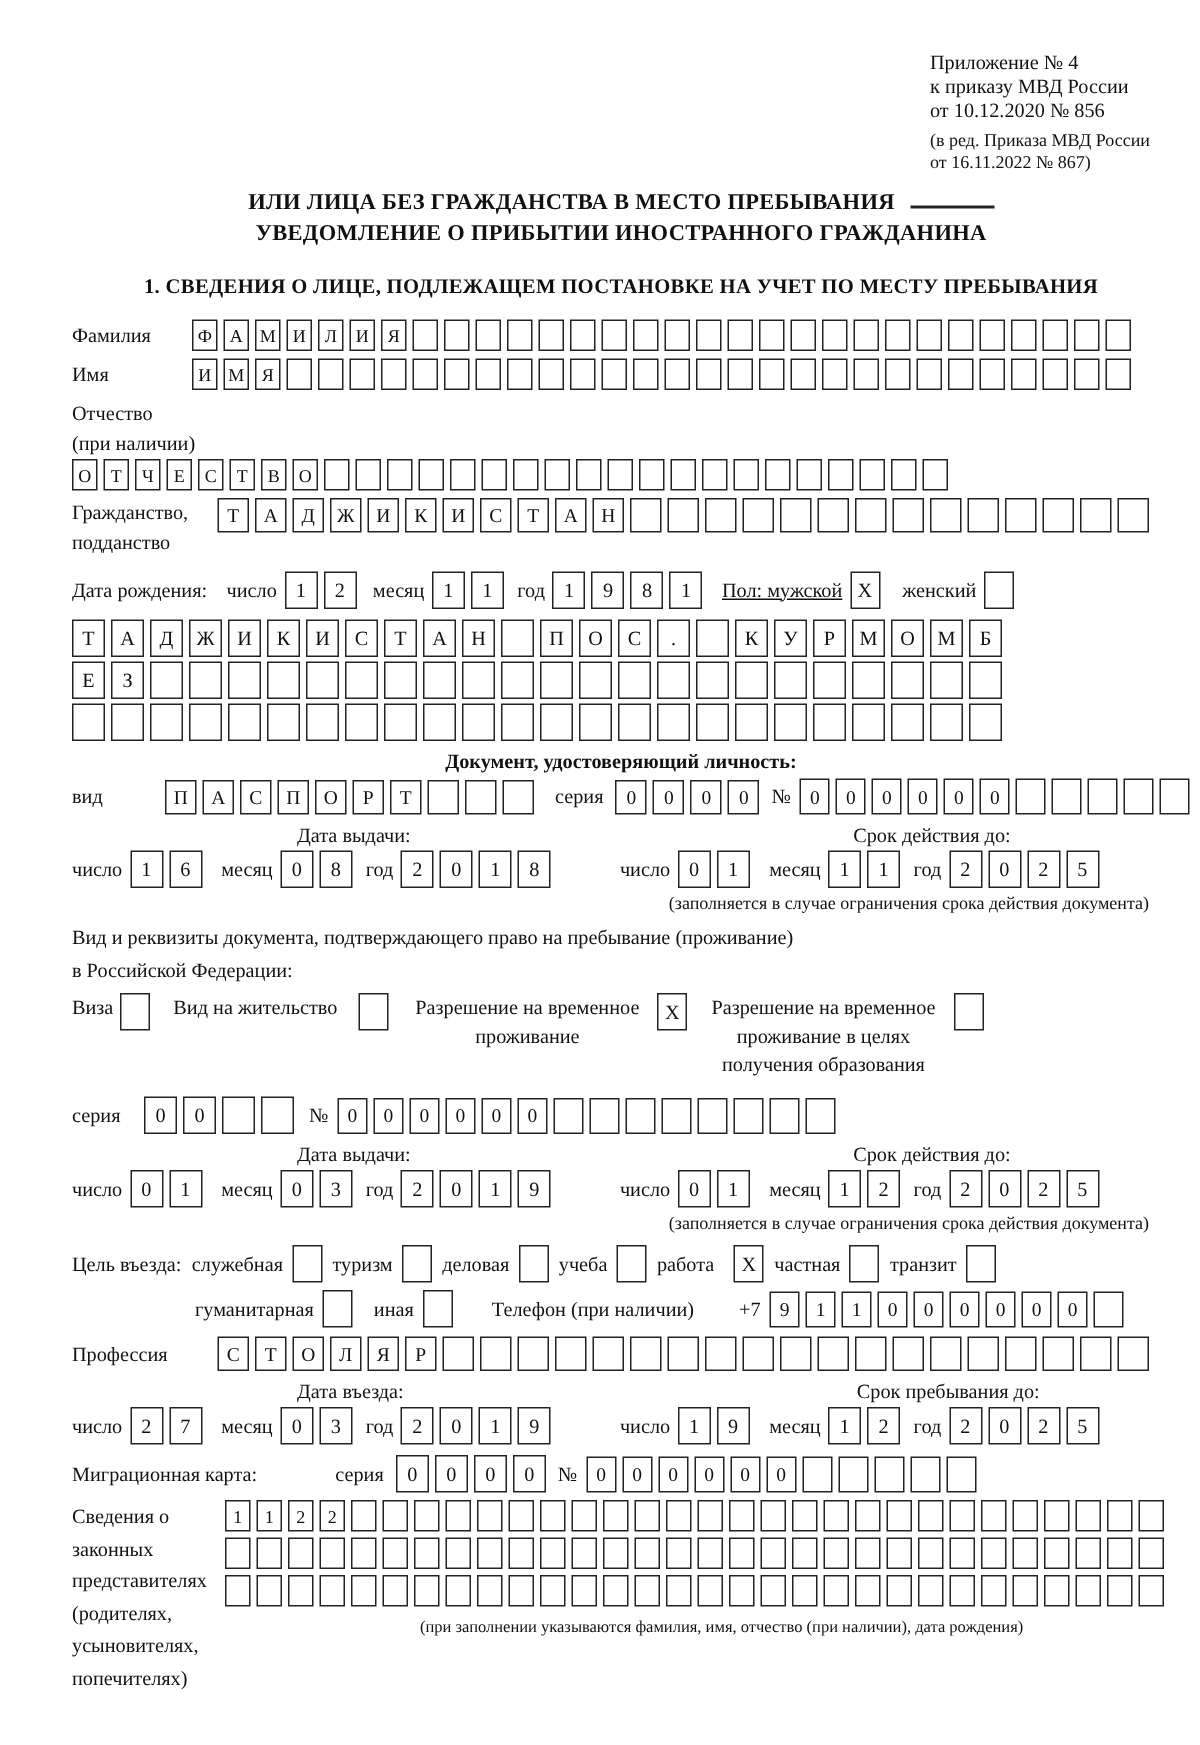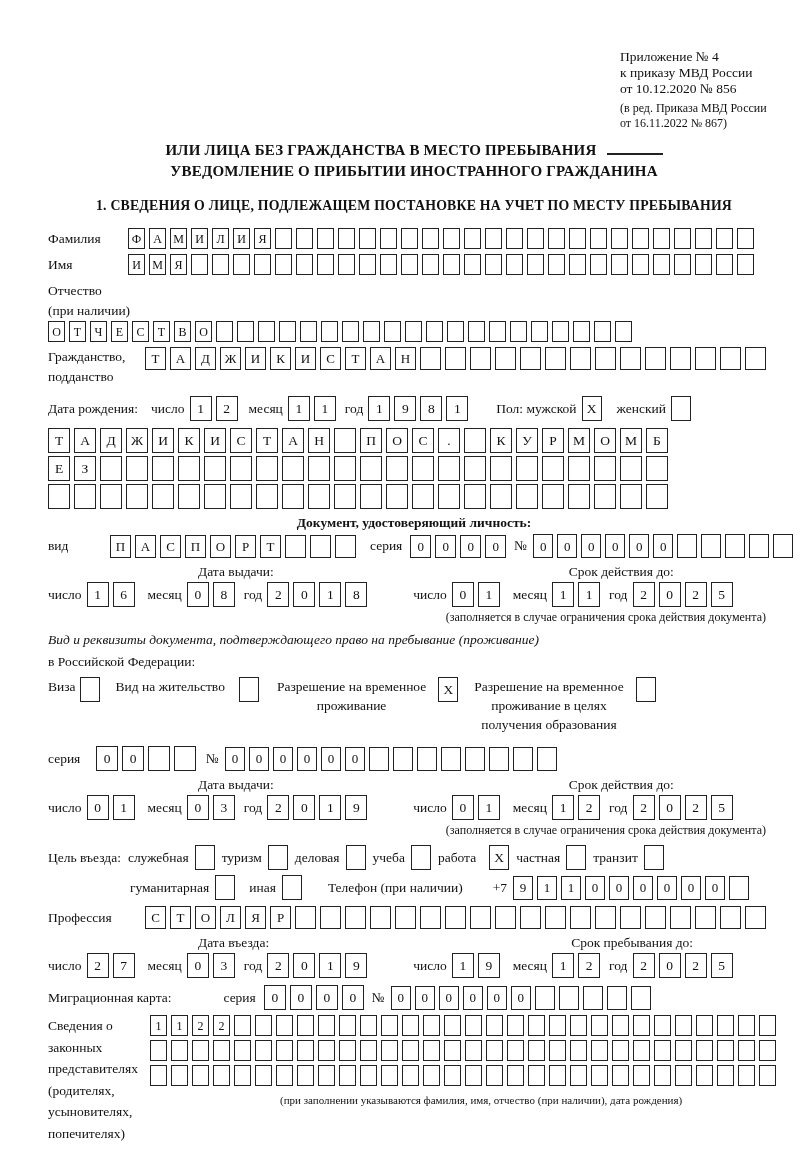--- a/index.html
+++ b/index.html
@@ -1,18 +1,18 @@
 <!DOCTYPE html>
 <html><head>
 <meta charset="utf-8">
 <style>
   html,body { margin:0; padding:0; background:#ffffff; }
   body { width:800px; font-family:"Liberation Serif","DejaVu Serif",serif; color:#111; }
   .page { position:relative; width:800px; height:1163px; box-sizing:border-box;
-          padding:49px 20px 0 48px; overflow:hidden; background:#fff; }
+          padding:34px 20px 0 48px; overflow:hidden; background:#fff; }
 
   .annex { margin-left:572px; font-size:13.5px; line-height:16px; }
   .annex .rev { font-size:12px; line-height:14.5px; margin-top:4px; }
 
   .form-label { text-align:right; padding-right:32px; font-weight:bold; font-size:15px; margin-top:12px; letter-spacing:.5px; }
 
   .title { text-align:center; font-weight:bold; font-size:15px; line-height:21px; margin-top:10px; letter-spacing:.2px; }
   .blank-line { display:inline-block; width:56px; border-bottom:2px solid #222; height:12px; margin-left:10px; }
 
   .sect-heading { font-weight:bold; font-size:13.8px; margin-top:16px; text-align:center; letter-spacing:.2px; }
@@ -220,21 +220,21 @@
         <span class="cell">1</span>
         <span class="cell">1</span>
       </span>
     <span class="lbl" style="margin-left:4px;">год</span>
     <span class="cells lg">
         <span class="cell">1</span>
         <span class="cell">9</span>
         <span class="cell">8</span>
         <span class="cell">1</span>
       </span>
-    <span class="lbl" style="margin-left:23px;">Пол: мужской</span>
+    <span class="lbl" style="margin-left:8px;text-decoration:underline;">Пол: мужской</span>
     <span class="chk">X</span>
     <span class="lbl" style="margin-left:10px;">женский</span>
     <span class="chk"></span>
   </div>
 
   <div class="row top" style="margin-top:7px;">
     <span class="stack">
       <span class="cells lg">
           <span class="cell">Т</span>
           <span class="cell">А</span>
@@ -394,21 +394,21 @@
       <span class="cells lg">
           <span class="cell">2</span>
           <span class="cell">0</span>
           <span class="cell">2</span>
           <span class="cell">5</span>
         </span>
     </span>
   </div>
   <div class="note">(заполняется в случае ограничения срока действия документа)</div>
 
-  <div class="plain" style="margin-top:7px;font-style:italic;">Вид и реквизиты документа, подтверждающего право на пребывание (проживание)</div>
+  <div class="plain" style="margin-top:7px;">Вид и реквизиты документа, подтверждающего право на пребывание (проживание)</div>
   <div class="plain" style="margin-top:6px;">в Российской Федерации:</div>
 
   <div class="row top" style="margin-top:7px;">
     <span class="lbl">Виза</span>
     <span class="chk" style="margin-left:4px;"></span>
     <span class="lbl" style="margin-left:16px;">Вид на жительство</span>
     <span class="chk" style="margin-left:14px;"></span>
     <span class="lbl ctr" style="margin-left:18px;">Разрешение на временное
 проживание</span>
     <span class="chk" style="margin-left:12px;">X</span>

